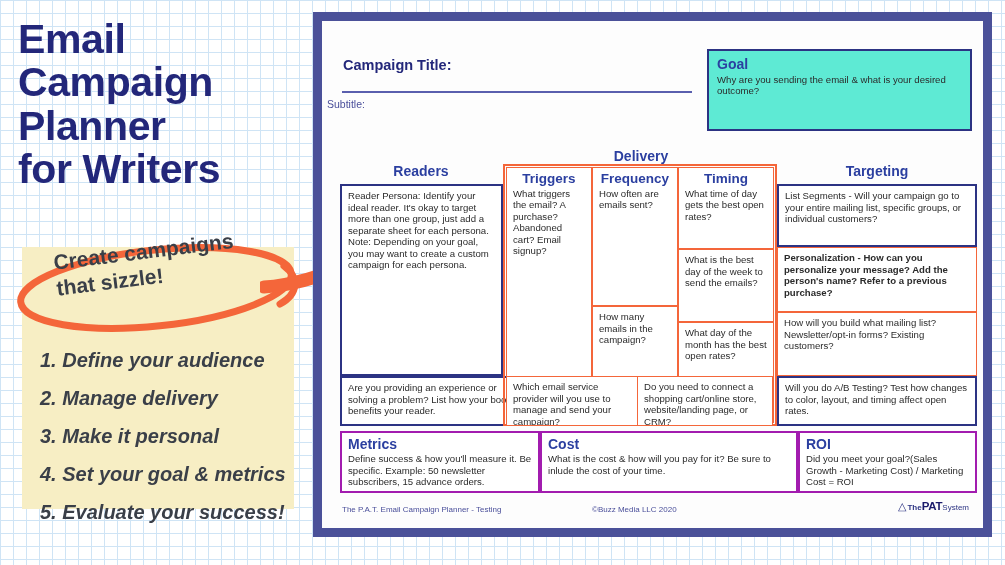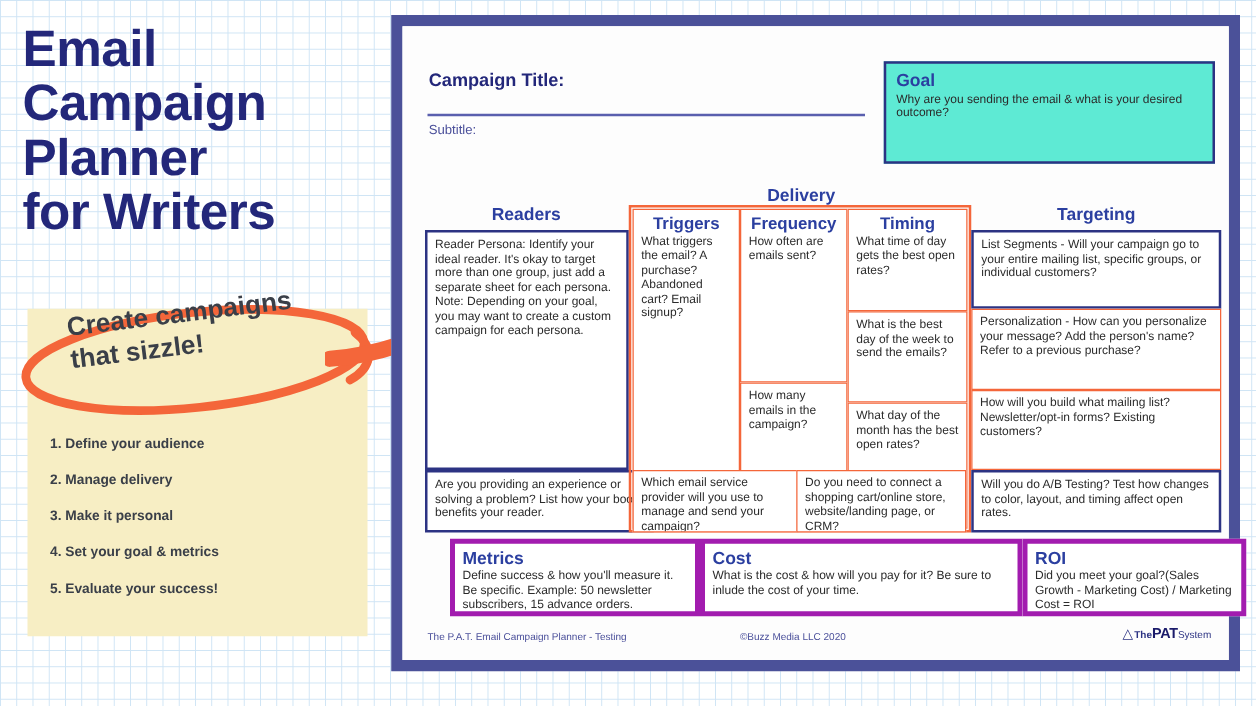--- a/index.html
+++ b/index.html
@@ -65,25 +65,26 @@
   }
 
   #steps {
     position: absolute;
     left: 40px; top: 350px;
     width: 260px;
     list-style: none;
   }
   #steps li {
     color: #3a3f48;
-    font-size: 11px;
+    font-size: 20px;
     font-weight: bold;
     line-height: 1.0;
     margin-bottom: 18px;
     white-space: nowrap;
+    font-style: italic;
   }
 
   
   #worksheet {
     position: absolute;
     left: 313px; top: 12px;
     width: 679px; height: 525px;
     border: 9px solid #4b5199;
     background: #fdfdfd;
   }
@@ -96,21 +97,21 @@
   
   #campaign-title-label {
     position: absolute; left: 21px; top: 36px;
     color: #23277a; font-size: 14.5px; font-weight: bold;
   }
   #campaign-title-rule {
     position: absolute; left: 20px; top: 70px;
     width: 350px; height: 2px; background: #5a5fae;
   }
   #subtitle-label {
-    position: absolute; left: 21px; top: 77px;
+    position: absolute; left: 5px; top: 77px;
     color: #4a4f9a; font-size: 10.5px; text-align: center;
   }
 
   #goal-box {
     position: absolute; left: 385px; top: 28px;
     width: 265px; height: 82px;
     border: 2px solid #2c3383;
     background: #5eead4;
     padding: 5px 8px;
   }
@@ -140,21 +141,21 @@
     overflow: hidden;
   }
   .cell .box-body { font-size: 9.6px; line-height: 1.2; }
   .cell-title {
     color: #2b3fa0; font-size: 13.5px; font-weight: bold;
     text-align: center; line-height: 1.1; margin-bottom: 1px;
   }
 
   .bd-blue   { border: 2px solid #2c3383; }
   .bd-orange { border: 1.6px solid #f4663a; }
-  .bd-teal   { border: 4px solid #a21caf; margin-left: 20px; }
+  .bd-teal   { border: 2px solid #a21caf; }
 
   
   #cell-readers-1 { left: 18px; top: 163px; width: 163px; height: 192px; }
   #cell-readers-2 { left: 18px; top: 355px; width: 183px; height: 50px; }
 
   
   #delivery-frame {
     position: absolute; left: 181px; top: 143px;
     width: 274px; height: 262px;
     border: 2.5px solid #f4663a;
@@ -171,21 +172,21 @@
   #cell-timing-1 { left: 356px; top: 146px; width: 96px; height: 82px; }
   #cell-timing-2 { left: 356px; top: 228px; width: 96px; height: 73px; }
   #cell-timing-3 { left: 356px; top: 301px; width: 96px; height: 101px; }
 
   
   #cell-bottom-esp { left: 184px; top: 355px; width: 133px; height: 50px; }
   #cell-bottom-cart { left: 315px; top: 355px; width: 136px; height: 50px; }
 
   
   #cell-targ-1 { left: 455px; top: 163px; width: 200px; height: 63px; }
-  #cell-targ-2 { left: 455px; top: 226px; width: 200px; height: 65px; }
+  #cell-targ-2 { left: 455px; top: 226px; width: 200px; height: 65px; font-weight: bold; }
   #cell-targ-3 { left: 455px; top: 291px; width: 200px; height: 64px; }
   #cell-targ-4 { left: 455px; top: 355px; width: 200px; height: 50px; }
 
   
   #cell-metrics { left: 18px; top: 410px; width: 200px; height: 62px; }
   #cell-cost    { left: 218px; top: 410px; width: 258px; height: 62px; }
   #cell-roi     { left: 476px; top: 410px; width: 179px; height: 62px; }
   .bottom-cell .cell-title { text-align: left; font-size: 14px; }
   .bottom-cell .box-body { font-size: 9.6px; }
 

